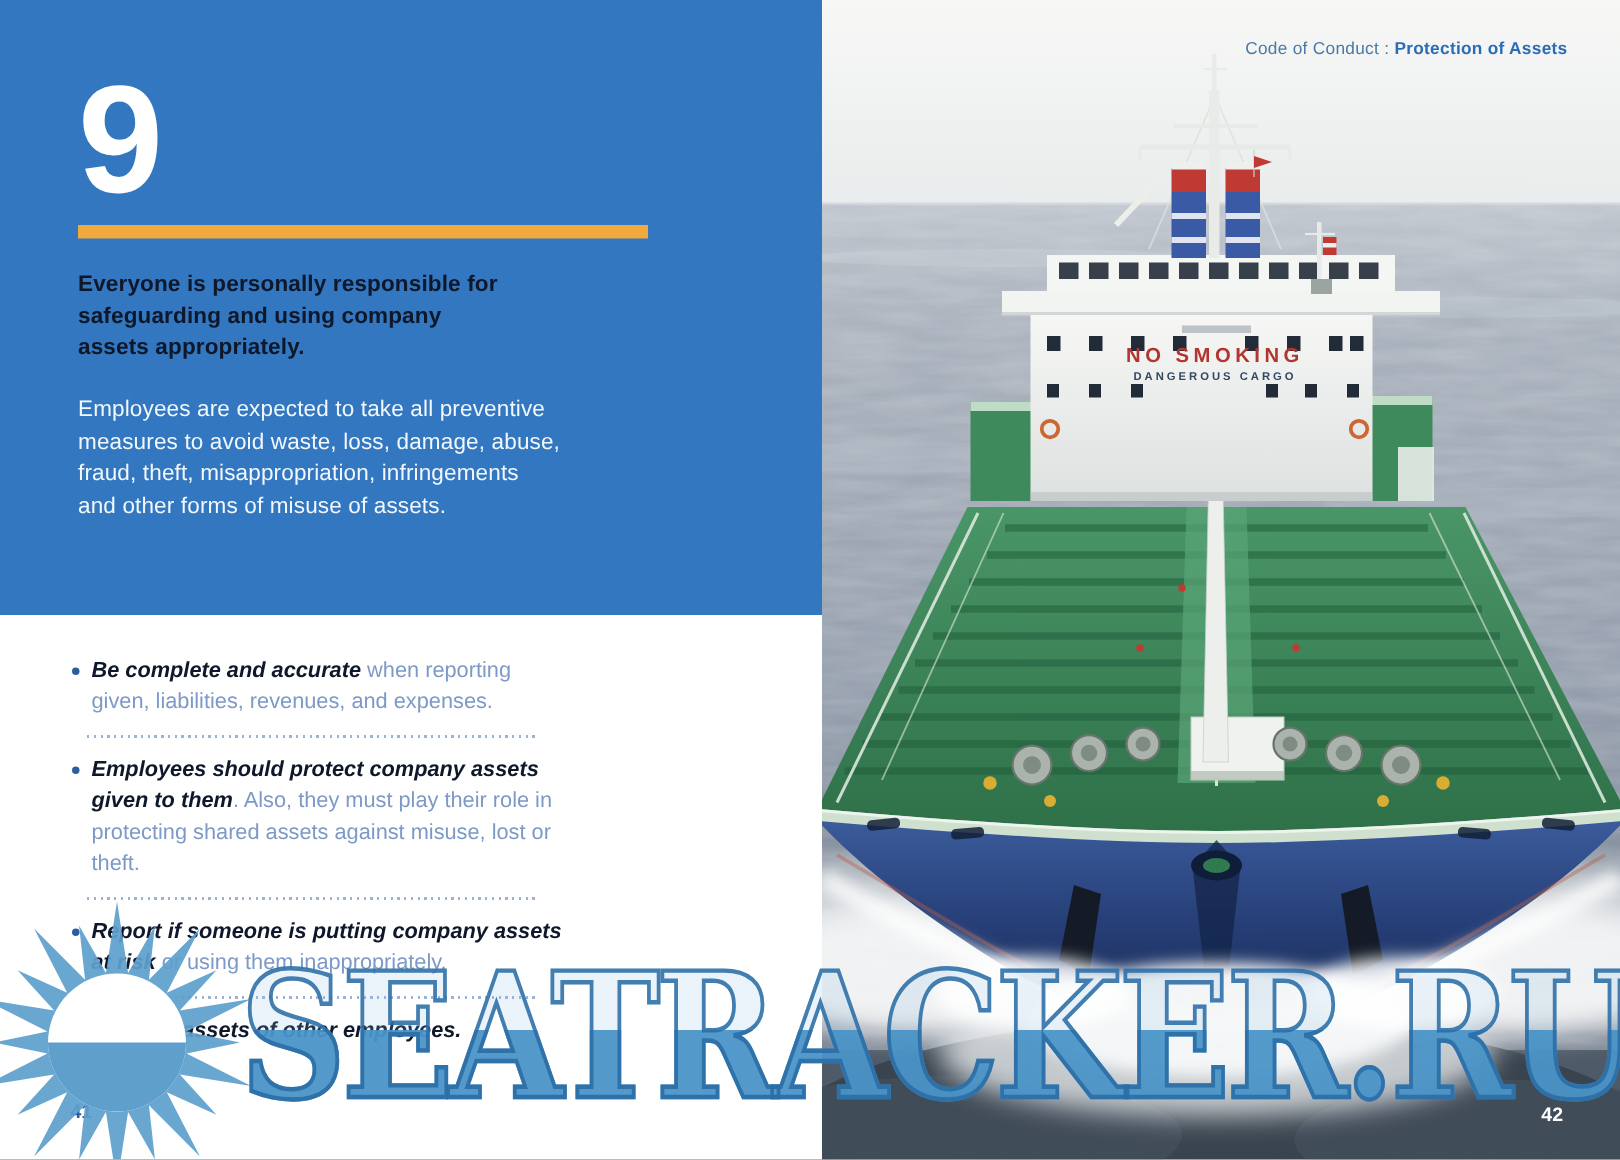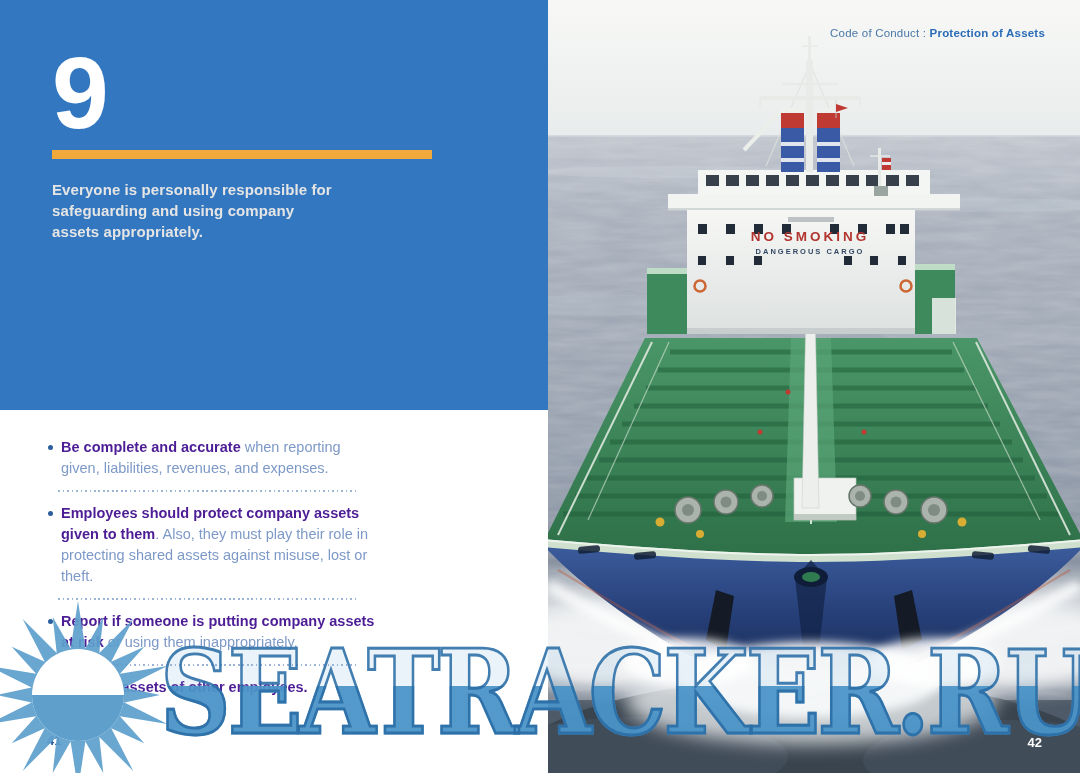--- a/index.html
+++ b/index.html
@@ -7,28 +7,28 @@
         font-family:"Liberation Sans",sans-serif;margin:0 auto;}
 
   
   .blue-panel{position:absolute;left:0;top:0;width:548px;height:410px;background:#3277bf;}
   .chapter-number{position:absolute;left:52px;top:42px;font-size:102px;line-height:1;
         font-weight:800;color:#ffffff;letter-spacing:-3px;}
   .chapter-title{position:absolute;left:119px;top:64px;width:300px;font-size:33px;line-height:40px;
         font-weight:800;color:#ffffff;white-space:pre-line;letter-spacing:.2px;}
   .accent-bar{position:absolute;left:52px;top:150px;width:380px;height:9px;background:#f2a93c;}
   .intro-lead{position:absolute;left:52px;top:179px;width:340px;font-size:15px;line-height:21px;
-        font-weight:700;color:#e5e5e5;white-space:pre-line;letter-spacing:.1px;}
+        font-weight:700;color:#0f172a;white-space:pre-line;letter-spacing:.1px;}
   .intro-body{position:absolute;left:52px;top:262px;width:350px;font-size:15px;line-height:21.5px;
         font-weight:400;color:#f2f7fc;white-space:pre-line;letter-spacing:.1px;}
 
   .bullets{position:absolute;left:48px;top:437px;width:330px;}
   .bullet{position:relative;padding-left:13px;font-size:14.5px;line-height:21px;color:#7d99c7;}
   .bullet .dot{position:absolute;left:0;top:8px;width:5px;height:5px;border-radius:50%;background:#2b5e9d;}
-  .bullet b{color:#4c1d95;font-weight:700;}
+  .bullet b{color:#0f172a;font-weight:700;font-style:italic;}
   .sep{height:2px;width:300px;margin:11px 0 11px 10px;
        background:repeating-linear-gradient(90deg,#9db3d6 0 1.5px,transparent 1.5px 4.5px);}
 
   .page-num-left{position:absolute;left:47px;top:733px;font-size:13px;font-weight:800;color:#2b5e9d;}
 
   
   .photo{position:absolute;left:548px;top:0;width:532px;height:773px;background:#aeb5bf;}
   .breadcrumb{position:absolute;top:27px;right:35px;font-size:11.5px;color:#4a78a8;
        letter-spacing:.2px;z-index:5;text-align:center;}
   .breadcrumb b{color:#2a6cb8;font-weight:800;}
@@ -50,20 +50,24 @@
 <body>
 
 <div class="page">
 
   <div class="blue-panel">
     <div class="chapter-number">9</div>
     <div class="accent-bar"></div>
     <div class="intro-lead">Everyone is personally responsible for
 safeguarding and using company
 assets appropriately.</div>
+    <div class="intro-body">Employees are expected to take all preventive
+measures to avoid waste, loss, damage, abuse,
+fraud, theft, misappropriation, infringements
+and other forms of misuse of assets.</div>
   </div>
 
   <div class="bullets">
     <div class="bullet">
       <span class="dot"></span>
       <b>Be complete and accurate</b><span> when reporting given, liabilities, revenues, and expenses.</span>
     </div>
     <div class="sep"></div>
     <div class="bullet">
       <span class="dot"></span>

